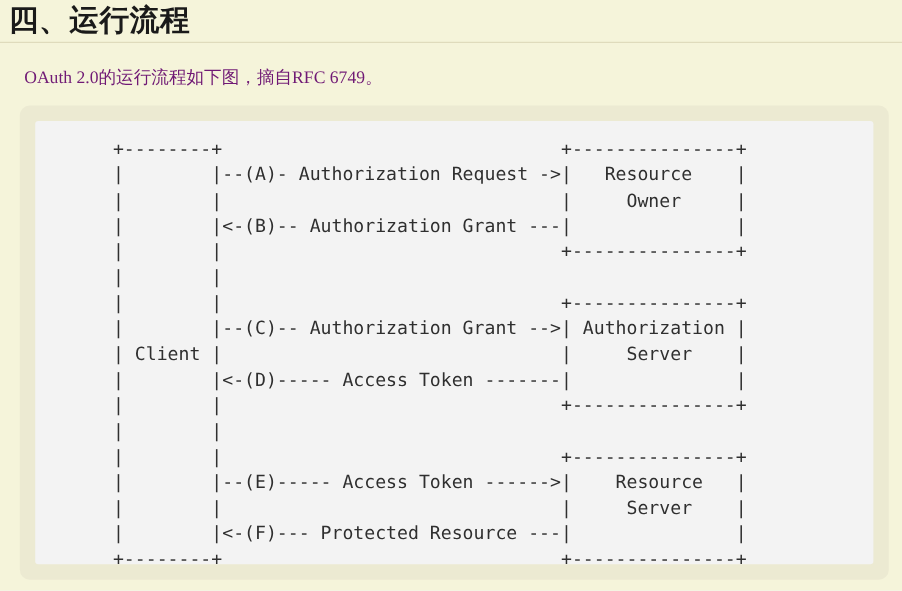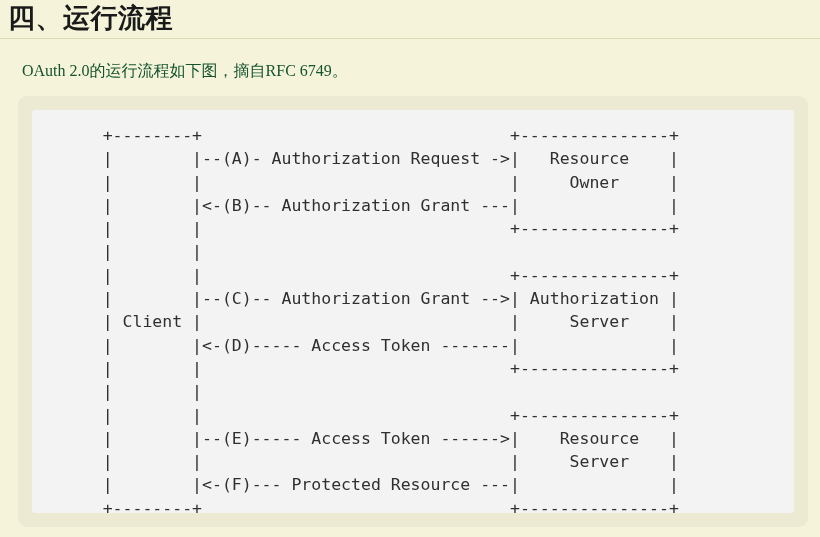--- a/index.html
+++ b/index.html
@@ -33,21 +33,21 @@
     color: #1a1a1a;
     letter-spacing: 0.5px;
     border-bottom: 1px solid #ddd9b8;
   }
 
   .intro-paragraph {
     margin: 0;
     padding: 22px 0 0 22px;
     font-size: 16px;
     line-height: 20px;
-    color: #14532d;
+    color: #701a75;
     font-family: "Liberation Serif", "DejaVu Serif", serif;
   }
 
   .code-outer {
     position: absolute;
     left: 18px;
     top: 96px;
     width: 790px;
     height: 431px;
     box-sizing: border-box;

